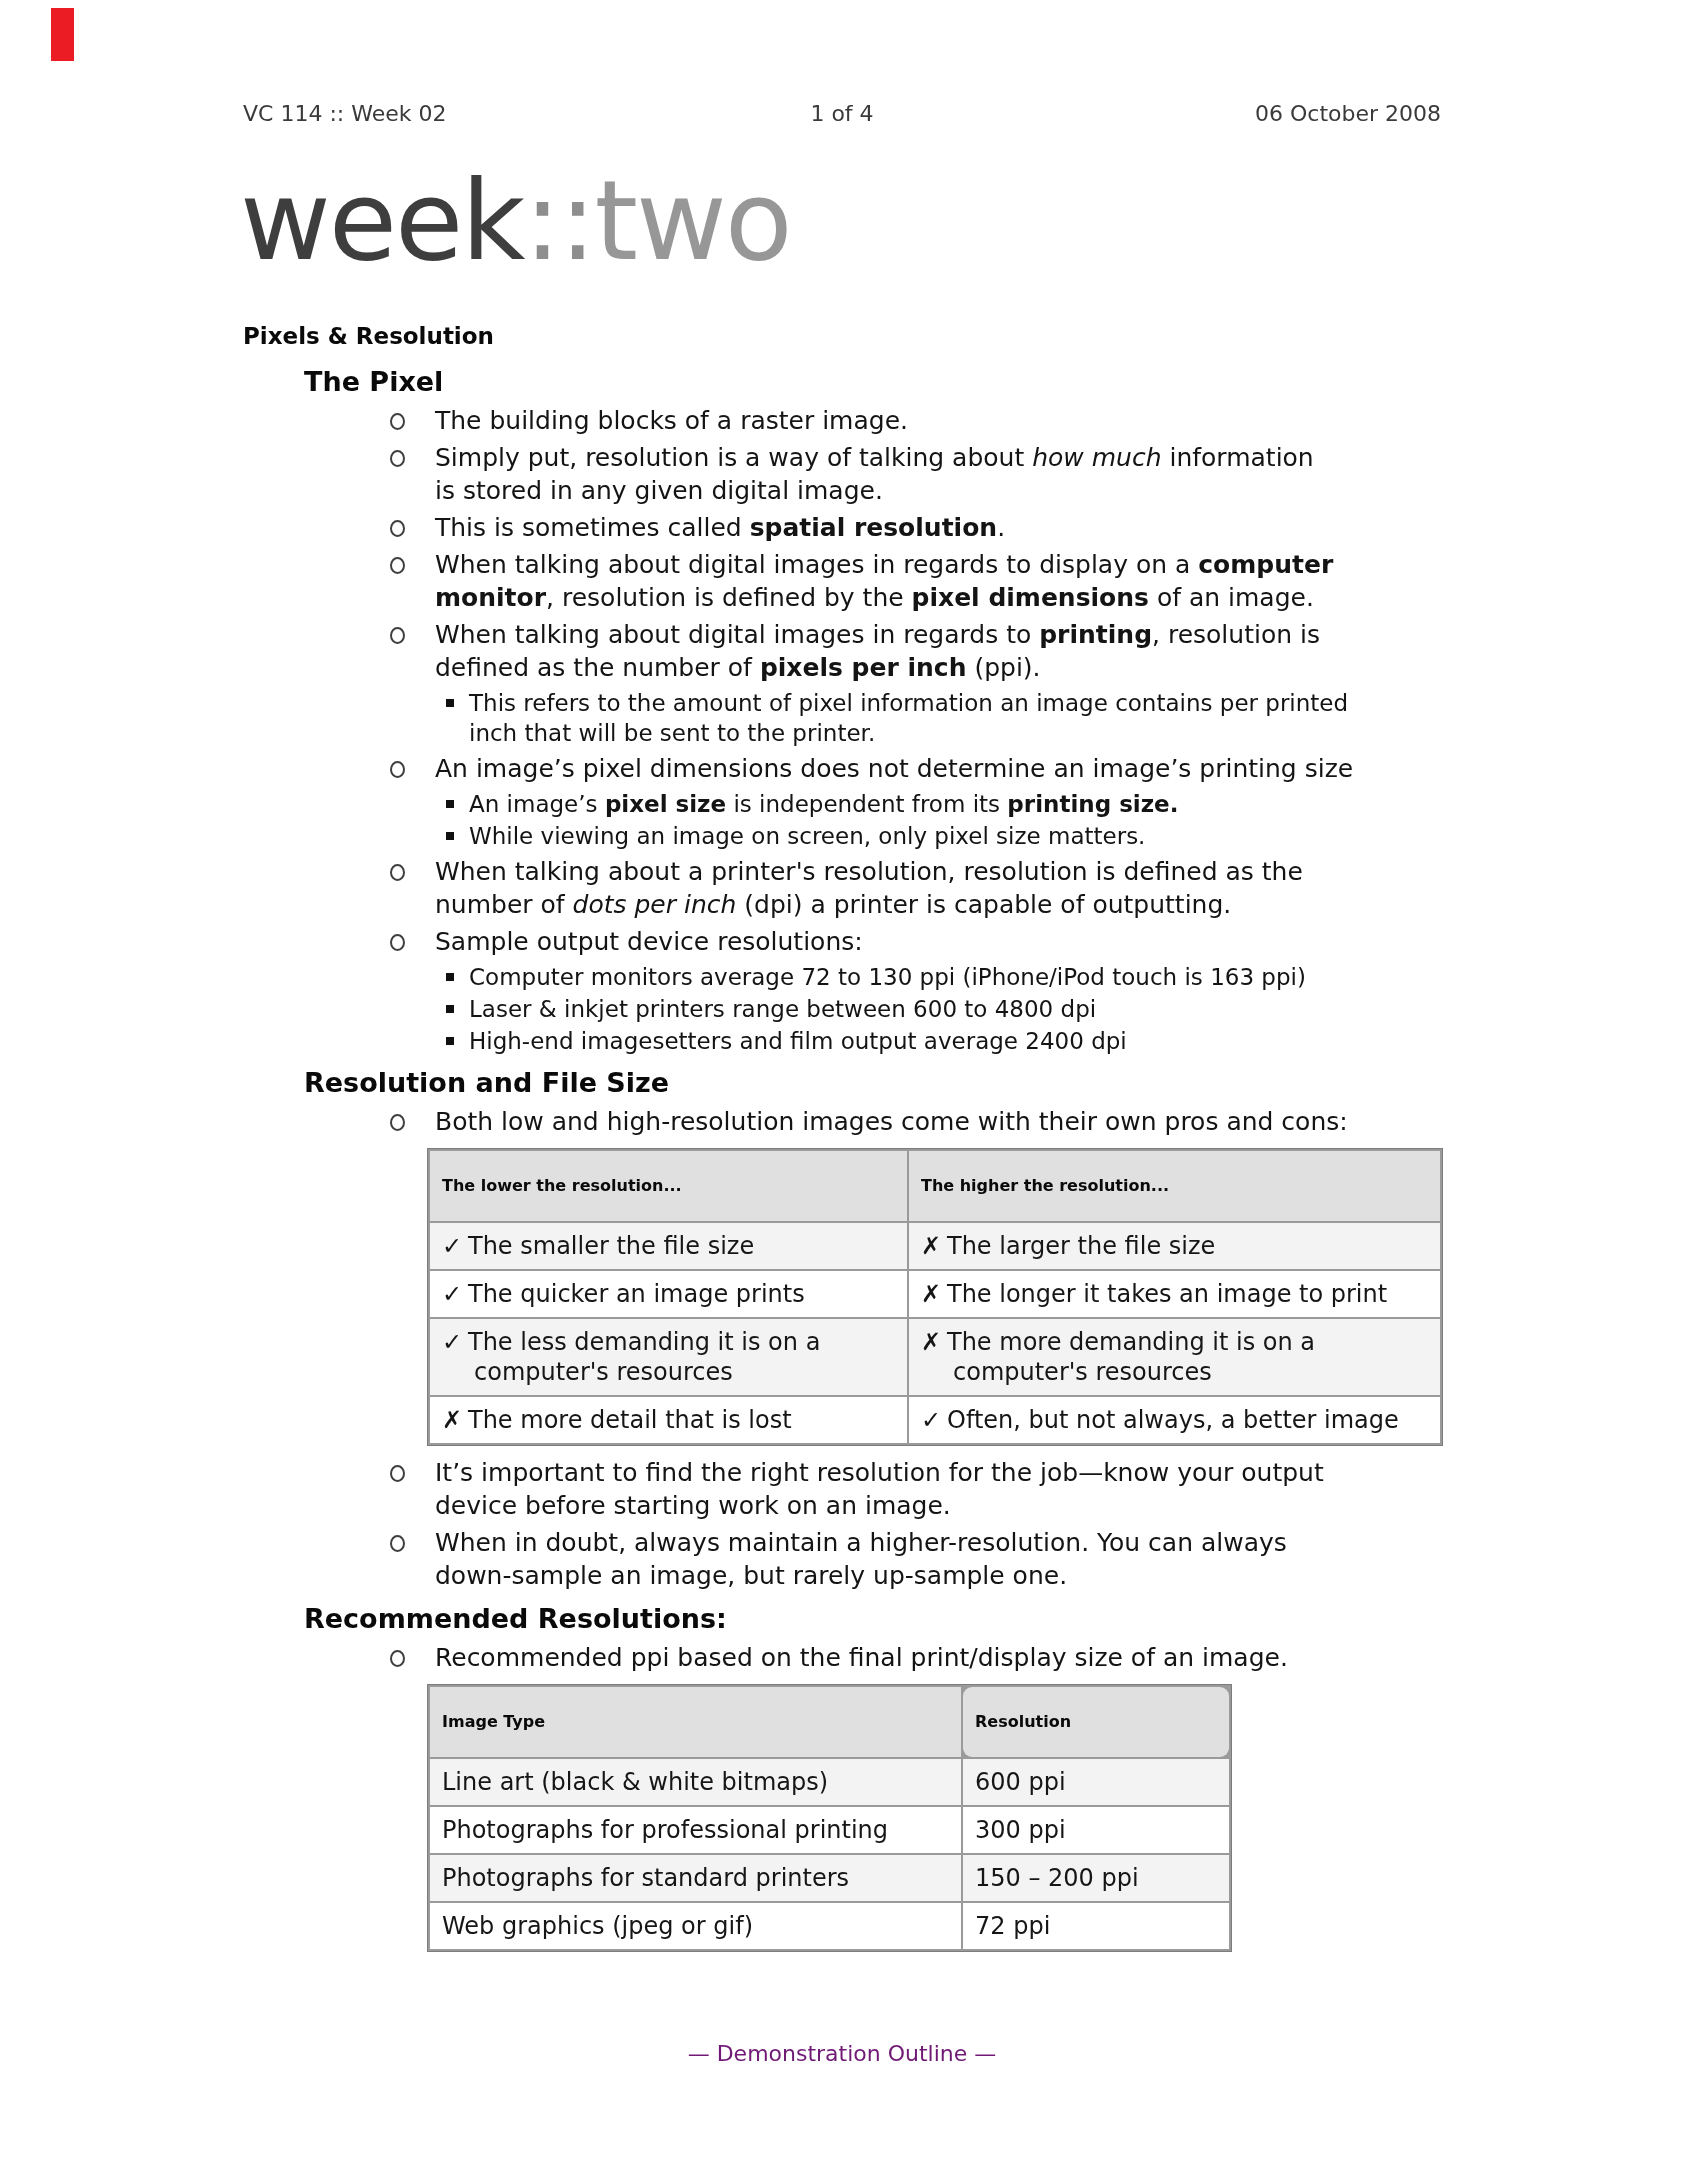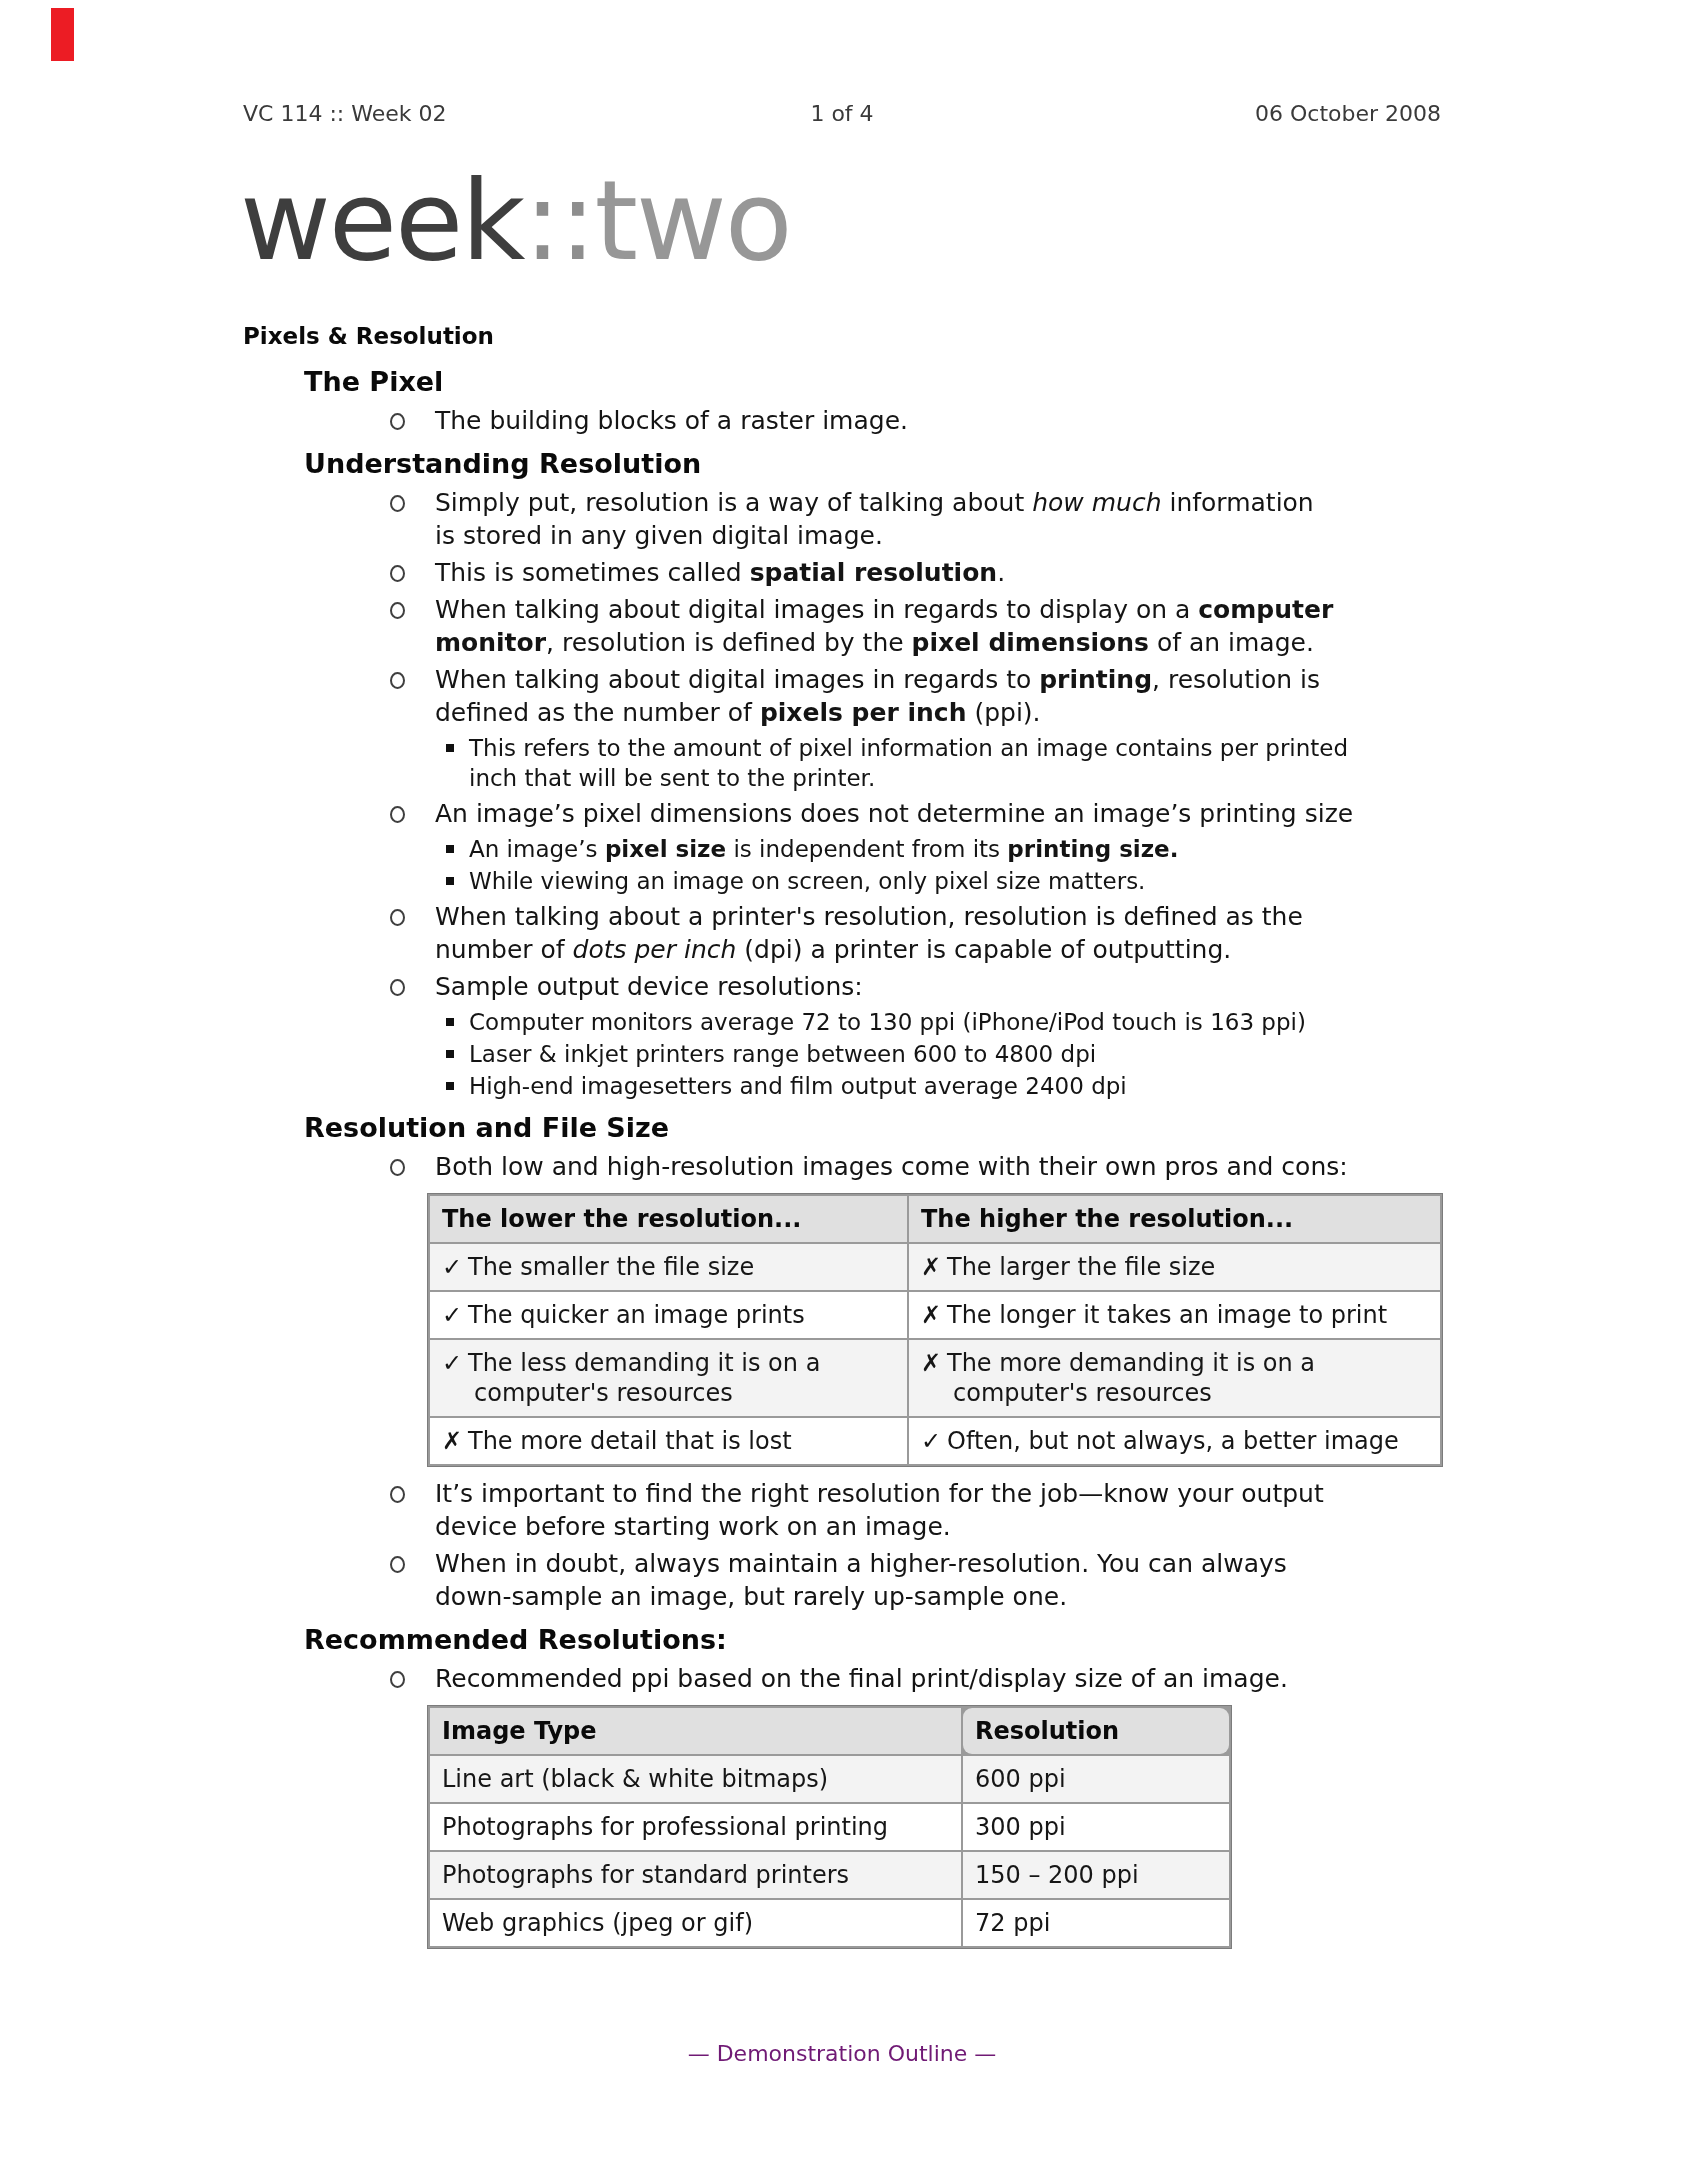--- a/index.html
+++ b/index.html
@@ -20,21 +20,21 @@
   .bullet{display:flex;margin:4px 0 4px 147px;}
   .bullet .marker{flex:0 0 auto;width:11px;height:13px;border:2px solid #3f3f3f;border-radius:50%;margin-top:9px;background:transparent;}
   .bullet .btext{margin-left:30px;font-size:25px;line-height:33px;}
   .subbullet{display:flex;margin:2px 0 2px 203px;}
   .subbullet .marker{flex:0 0 auto;width:8px;height:8px;background:#101010;margin-top:11px;}
   .subbullet .btext{margin-left:15px;font-size:23px;line-height:30px;}
   .line{white-space:nowrap;}
   .bold{font-weight:bold;}
   .italic{font-style:italic;}
   .doc-table{border-collapse:separate;border-spacing:2px;background:#9a9a9a;border:1px solid #7c7c7c;margin:10px 0 10px 184px;table-layout:fixed;}
-  .doc-table th{background:var(--th-bg,#e0e0e0);font-size:24px;line-height:30px;font-weight:bold;text-align:left;padding:8px 12px;color:#0a0a0a;margin-top:33px;}
+  .doc-table th{background:var(--th-bg,#e0e0e0);font-size:16px;line-height:30px;font-weight:bold;text-align:left;padding:20px 12px;color:#0a0a0a;margin-top:33px;}
   .doc-table td{background:#ffffff;font-size:24px;line-height:30px;padding:8px 12px;vertical-align:top;color:#161616;}
   .doc-table tr.alt td{background:var(--row-alt,#f3f3f3);}
   .pros-cons{width:984px;}
   .pros-cons th:nth-child(1){width:453px;}
   .pros-cons th:nth-child(2){width:507px;}
   .recommended{width:772px;}
   .recommended th:nth-child(1){width:507px;}
   .recommended th:nth-child(2){width:242px;border-radius:9px;}
   .cellwrap{display:flex;}
   .mark{flex:0 0 auto;width:26px;}
@@ -61,21 +61,20 @@
         <section>
           <h2 class="sec-heading">The Pixel</h2>
           <div class="bullet">
             <span class="marker"></span>
             <div class="btext">
               <div class="line"><span>The building blocks of a raster image.</span></div>
             </div>
           </div>
         </section>
         <section>
-          <h2 class="sec-heading">Understanding Resolution</h2>
           <div class="bullet">
             <span class="marker"></span>
             <div class="btext">
               <div class="line"><span>Simply put, resolution is a way of talking about </span><span class="italic">how much</span><span> information</span></div>
               <div class="line"><span>is stored in any given digital image.</span></div>
             </div>
           </div>
           <div class="bullet">
             <span class="marker"></span>
             <div class="btext">

